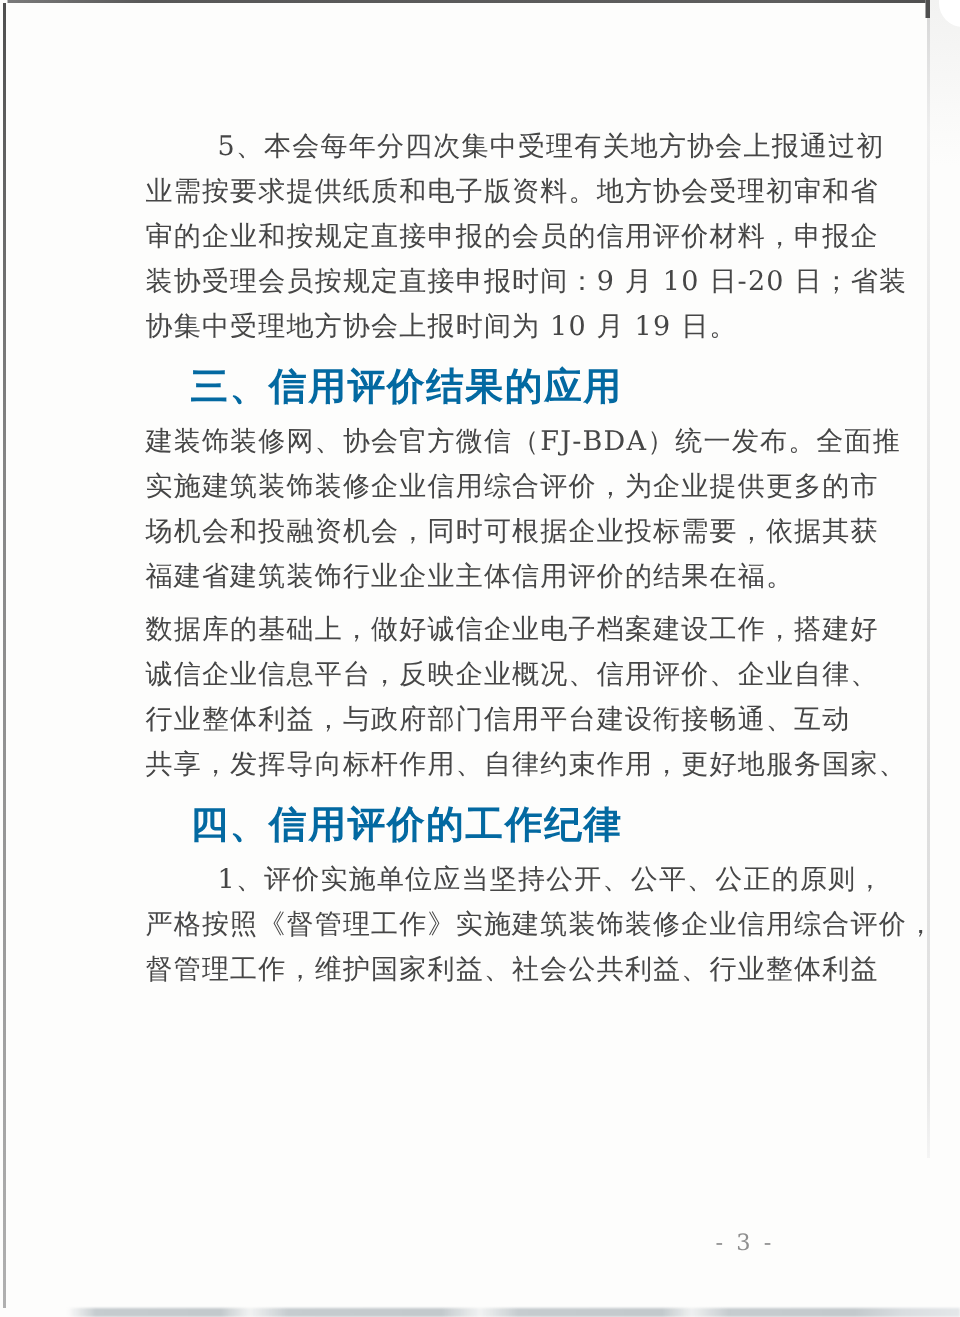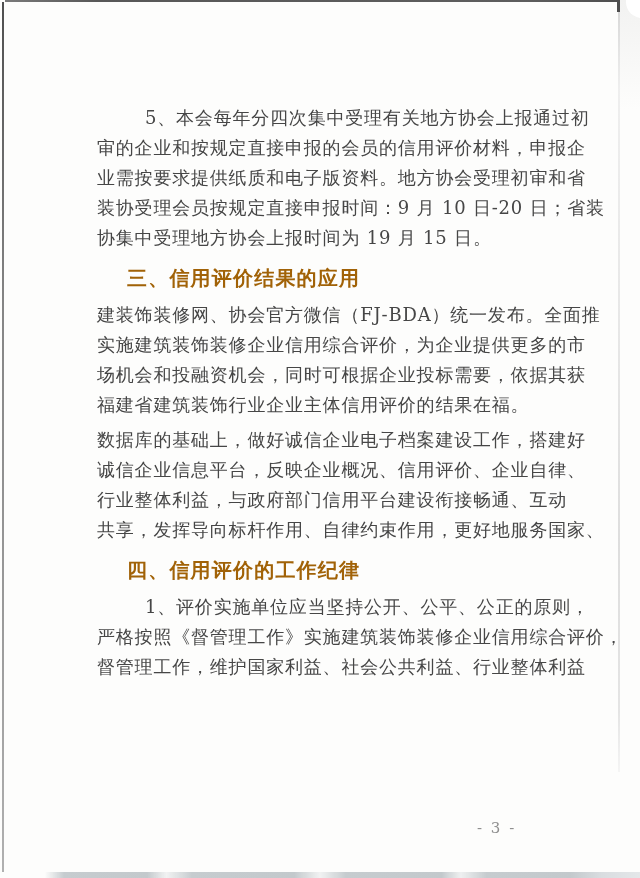--- a/index.html
+++ b/index.html
@@ -46,30 +46,29 @@
       #c6cccf 30%, #c3c9cc 46%, rgba(196,202,205,.2) 50%,
       #c6cccf 54%, #c3c9cc 69%, rgba(196,202,205,.25) 72%,
       #c6cccf 76%, #c3c9cc 89%, #d9dde0 94%, #e4e7e9 100%);
     filter:blur(.7px);
   }
   
   .doc {
     position:absolute; left:97px; top:83px; width:494px;
     color:#464646;
     filter:blur(.2px);
-    margin-top:20px;
   }
   .line {
     white-space:nowrap; height:30px; line-height:30px;
     font-size:18px; letter-spacing:.8px;
   }
   .line.first { text-indent:48px; }
   .heading {
     font-family:"DejaVu Sans", sans-serif;
-    font-weight:700; font-size:20px; color:#a16207;
+    font-weight:700; font-size:25px; color:#0369a1;
     height:30px; line-height:30px; letter-spacing:1.2px;
     margin:10px 0 7px 30px;
   }
   .para { margin:0; }
   .para.gap-sm { margin-top:5px; }
   .page-number {
     position:absolute; left:477px; top:819px;
     font-size:15px; letter-spacing:2px; color:#8f8f8f;
     font-family:"DejaVu Serif", serif;
     white-space:nowrap;
@@ -85,24 +84,24 @@
   <div class="scan-right-strip"></div>
   <div class="scan-corner-notch"></div>
   <div class="scan-right-line-dark"></div>
   <div class="scan-right-line-faint"></div>
   <div class="scan-bottom-shadow"></div>
 
   <div class="doc">
 
     <div class="para">
       <div class="line first">5、本会每年分四次集中受理有关地方协会上报通过初</div>
+      <div class="line">业需按要求提供纸质和电子版资料。地方协会受理初审和省</div>
       <div class="line">审的企业和按规定直接申报的会员的信用评价材料，申报企</div>
-      <div class="line">业需按要求提供纸质和电子版资料。地方协会受理初审和省</div>
       <div class="line">装协受理会员按规定直接申报时间：9 月 10 日-20 日；省装</div>
-      <div class="line">协集中受理地方协会上报时间为 19 月 15 日。</div>
+      <div class="line">协集中受理地方协会上报时间为 10 月 19 日。</div>
     </div>
 
     <div class="heading">三、信用评价结果的应用</div>
 
     <div class="para">
       <div class="line">建装饰装修网、协会官方微信（FJ-BDA）统一发布。全面推</div>
       <div class="line">实施建筑装饰装修企业信用综合评价，为企业提供更多的市</div>
       <div class="line">场机会和投融资机会，同时可根据企业投标需要，依据其获</div>
       <div class="line">福建省建筑装饰行业企业主体信用评价的结果在福。</div>
     </div>

